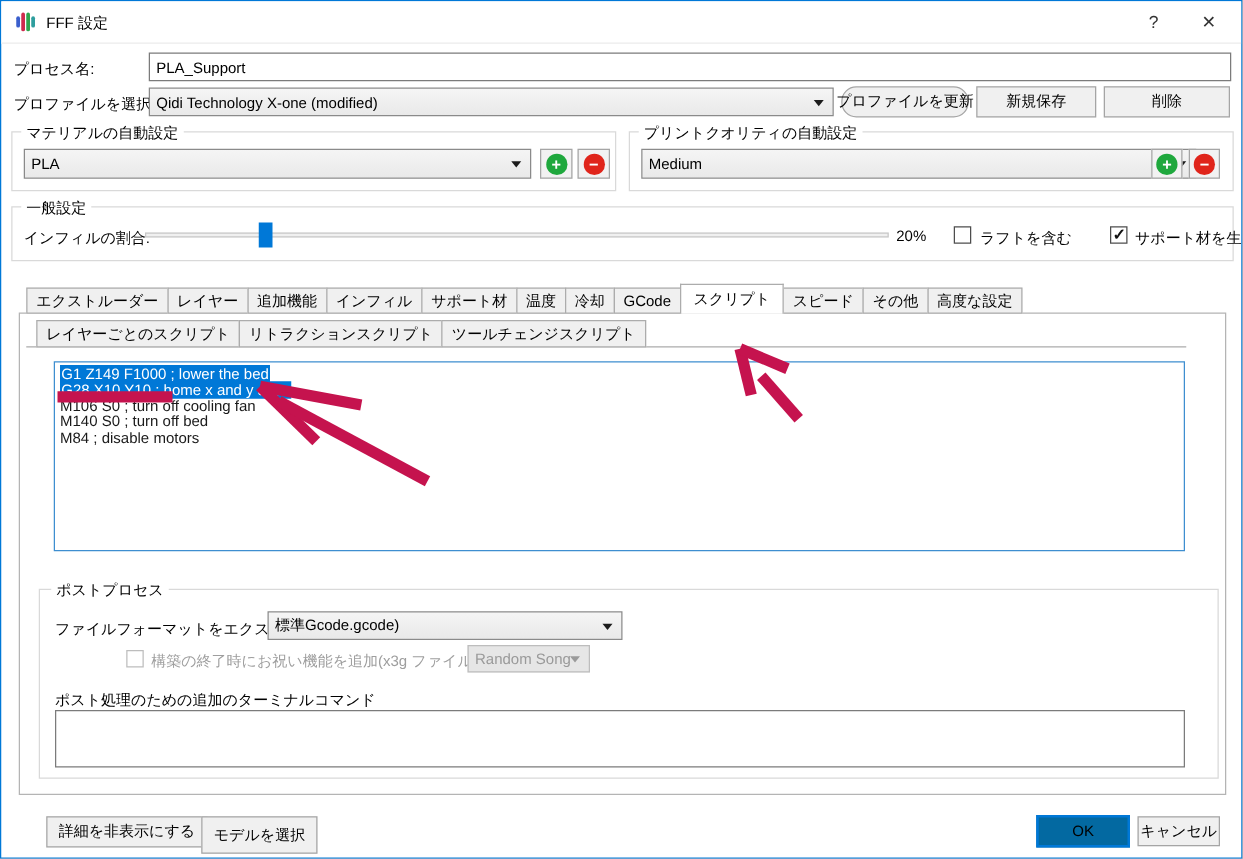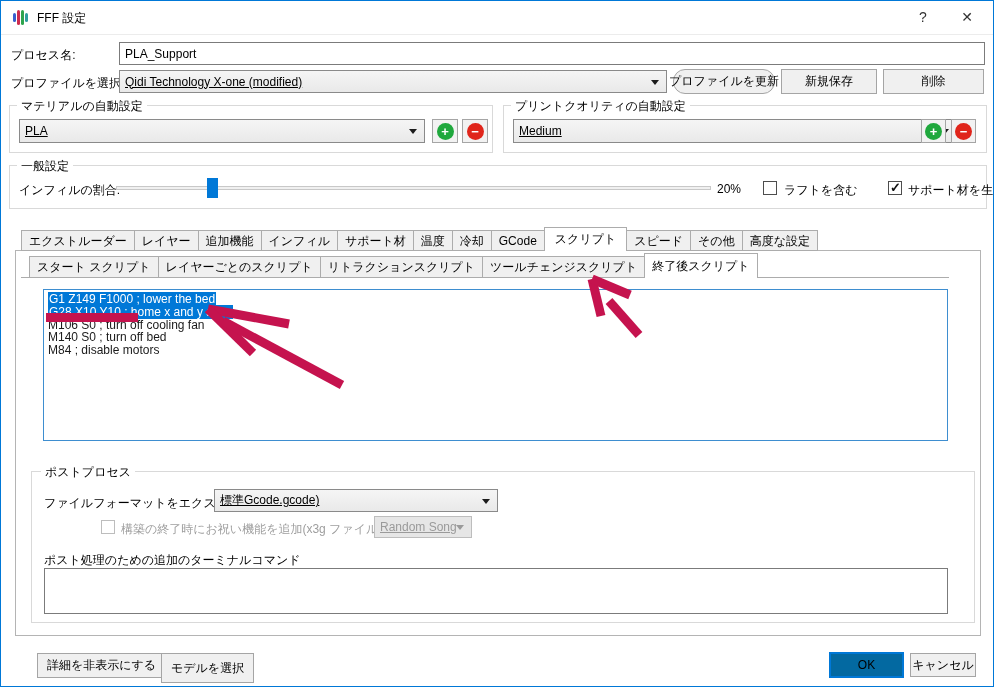--- a/index.html
+++ b/index.html
@@ -9,21 +9,21 @@
     font-family:"Liberation Sans",sans-serif;font-size:12px;color:#000;
     overflow:hidden;
   }
   .lbl{position:absolute;white-space:nowrap;}
   .titlebar{position:absolute;left:0;top:0;width:100%;height:33px;background:#fff;border-bottom:1px solid #ececec;}
   .titletext{position:absolute;left:36px;top:9px;}
   .appicon{position:absolute;left:12px;top:8px;width:18px;height:17px;display:flex;align-items:center;gap:1px;}
   .appicon i{display:block;border-radius:2px;width:3px;}
   .cap{position:absolute;top:0;width:36px;height:32px;display:flex;align-items:center;justify-content:center;font-size:14px;color:#333;cursor:default;}
   .input{position:absolute;background:#fff;border:1px solid #7b7b7b;box-sizing:border-box;display:flex;align-items:center;padding:0 5px;white-space:nowrap;}
-  .combo{position:absolute;background:linear-gradient(#f5f5f5,#e9e9e9);border:1px solid #8a8a8a;box-sizing:border-box;display:flex;align-items:center;padding:0 20px 0 5px;white-space:nowrap;overflow:hidden;text-decoration:underline;}
+  .combo{position:absolute;background:linear-gradient(#f5f5f5,#e9e9e9);border:1px solid #8a8a8a;box-sizing:border-box;display:flex;align-items:center;padding:0 20px 0 5px;white-space:nowrap;overflow:hidden;}
   .combo .arr{position:absolute;right:7px;top:50%;margin-top:-2px;width:0;height:0;border-left:4px solid transparent;border-right:4px solid transparent;border-top:5px solid #1c1c1c;}
   .combo.disabled{background:#e6e6e6;border-color:#bdbdbd;color:#9a9a9a;}
   .combo.disabled .arr{border-top-color:#9a9a9a;}
   .wbtn{position:absolute;background:#f0f0f0;border:1px solid #a5a5a5;box-sizing:border-box;display:flex;align-items:center;justify-content:center;white-space:nowrap;cursor:default;}
   .wbtn.default{border:2px solid #0078D7;background:#0369a1;}
   .grp{position:absolute;border:1px solid #d9d9d9;box-sizing:border-box;}
   .grplbl{position:absolute;background:#fff;padding:0 4px;white-space:nowrap;z-index:2;}
   .iconbtn{position:absolute;background:#f2f2f2;border:1px solid #a5a5a5;box-sizing:border-box;display:flex;align-items:center;justify-content:center;}
   .circ{width:17px;height:17px;border-radius:50%;color:#fff;font-weight:bold;font-size:13px;line-height:17px;text-align:center;}
   .circ.green{background:#1fa83d;}
@@ -125,25 +125,23 @@
     <span class="tab">冷却</span>
     <span class="tab">GCode</span>
     <span class="tab active">スクリプト</span>
     <span class="tab">スピード</span>
     <span class="tab">その他</span>
     <span class="tab">高度な設定</span>
   </div>
 
   <div class="tabline"></div>
   <div class="subtabs">
-    <span class="stab">スタート スクリプト</span>
     <span class="stab">レイヤーごとのスクリプト</span>
     <span class="stab">リトラクションスクリプト</span>
     <span class="stab">ツールチェンジスクリプト</span>
-    <span class="stab active">終了後スクリプト</span>
   </div>
 
   <div class="scriptbox">
     <div class="line"><span class="sel">G1 Z149 F1000 ; lower the bed</span></div>
     <div class="line"><span class="sel">G28 X10 Y10 ; home x and y axes</span></div>
     <div class="line">M106 S0 ; turn off cooling fan</div>
     <div class="line">M140 S0 ; turn off bed</div>
     <div class="line">M84 ; disable motors</div>
   </div>
 

